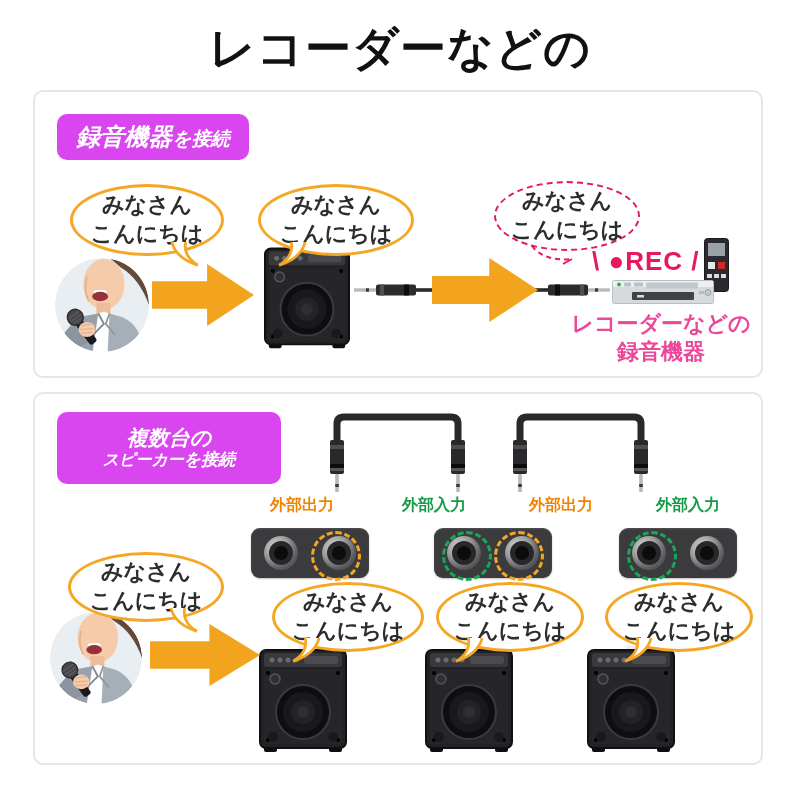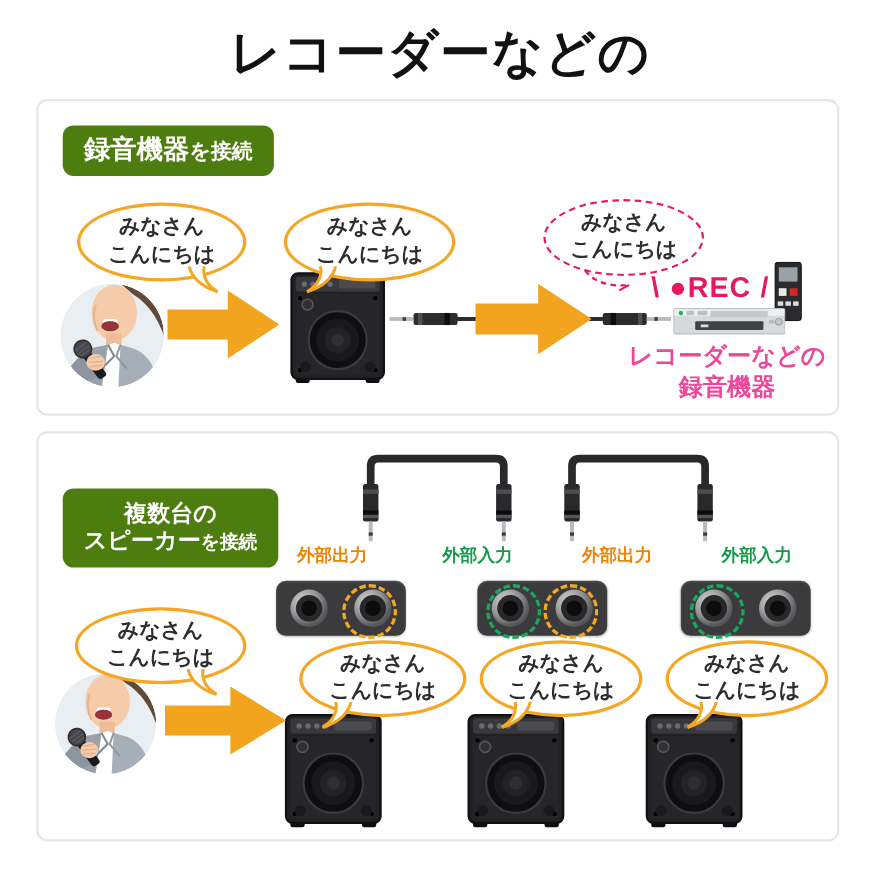--- a/index.html
+++ b/index.html
@@ -13,37 +13,37 @@
   .page-title{
     left:0;top:18px;width:800px;text-align:center;
     font-size:46px;font-weight:bold;color:#111;letter-spacing:1px;
   }
   
   .sec-box{background:#fff;border:2px solid #e2e7ee;border-radius:10px;}
   #box1{left:33px;top:90px;width:726px;height:284px;}
   #box2{left:33px;top:392px;width:726px;height:369px;}
   
   .badge{
-    background:#4d7c0f;border-radius:10px;color:#fff;font-weight:bold;
+    background:#d946ef;border-radius:10px;color:#fff;font-weight:bold;
     display:flex;flex-direction:column;align-items:center;justify-content:center;
-    text-align:center;line-height:1.15;
+    text-align:center;line-height:1.15;font-style:italic;
   }
   #badge1{left:57px;top:114px;width:192px;height:46px;}
   #badge1 .b-main{font-size:24px;}
   #badge1 .b-suffix{font-size:19px;}
-  #badge2{left:57px;top:412px;width:196px;height:72px;margin-top:32px;}
+  #badge2{left:57px;top:412px;width:224px;height:72px;}
   #badge2 .row{display:block;}
   #badge2 .b-line1{font-size:21px;}
-  #badge2 .b-main{font-size:21px;}
+  #badge2 .b-main{font-size:16px;}
   #badge2 .b-suffix{font-size:17px;}
   
   .bubble{
     background:#fff;border:3px solid #f5a623;border-radius:50%;
     display:flex;flex-direction:column;align-items:center;justify-content:center;
-    font-weight:bold;color:#2d2d2d;text-align:center;font-size:19px;line-height:1.3;
+    font-weight:bold;color:#2d2d2d;text-align:center;font-size:22px;line-height:1.3;
     z-index:6;
   }
   .bubble.dashed{border:2px dashed #e7185c;z-index:6;}
   .tail{position:absolute;width:36px;height:26px;overflow:visible;}
   .tail.right{bottom:-15px;left:62%;}
   .tail.left{bottom:-15px;left:10%;transform:scaleX(-1);}
   
   .block-arrow{
     background:#f3a41f;z-index:4;
     clip-path:polygon(0% 28%,54% 28%,54% 0%,100% 50%,54% 100%,54% 72%,0% 72%);

